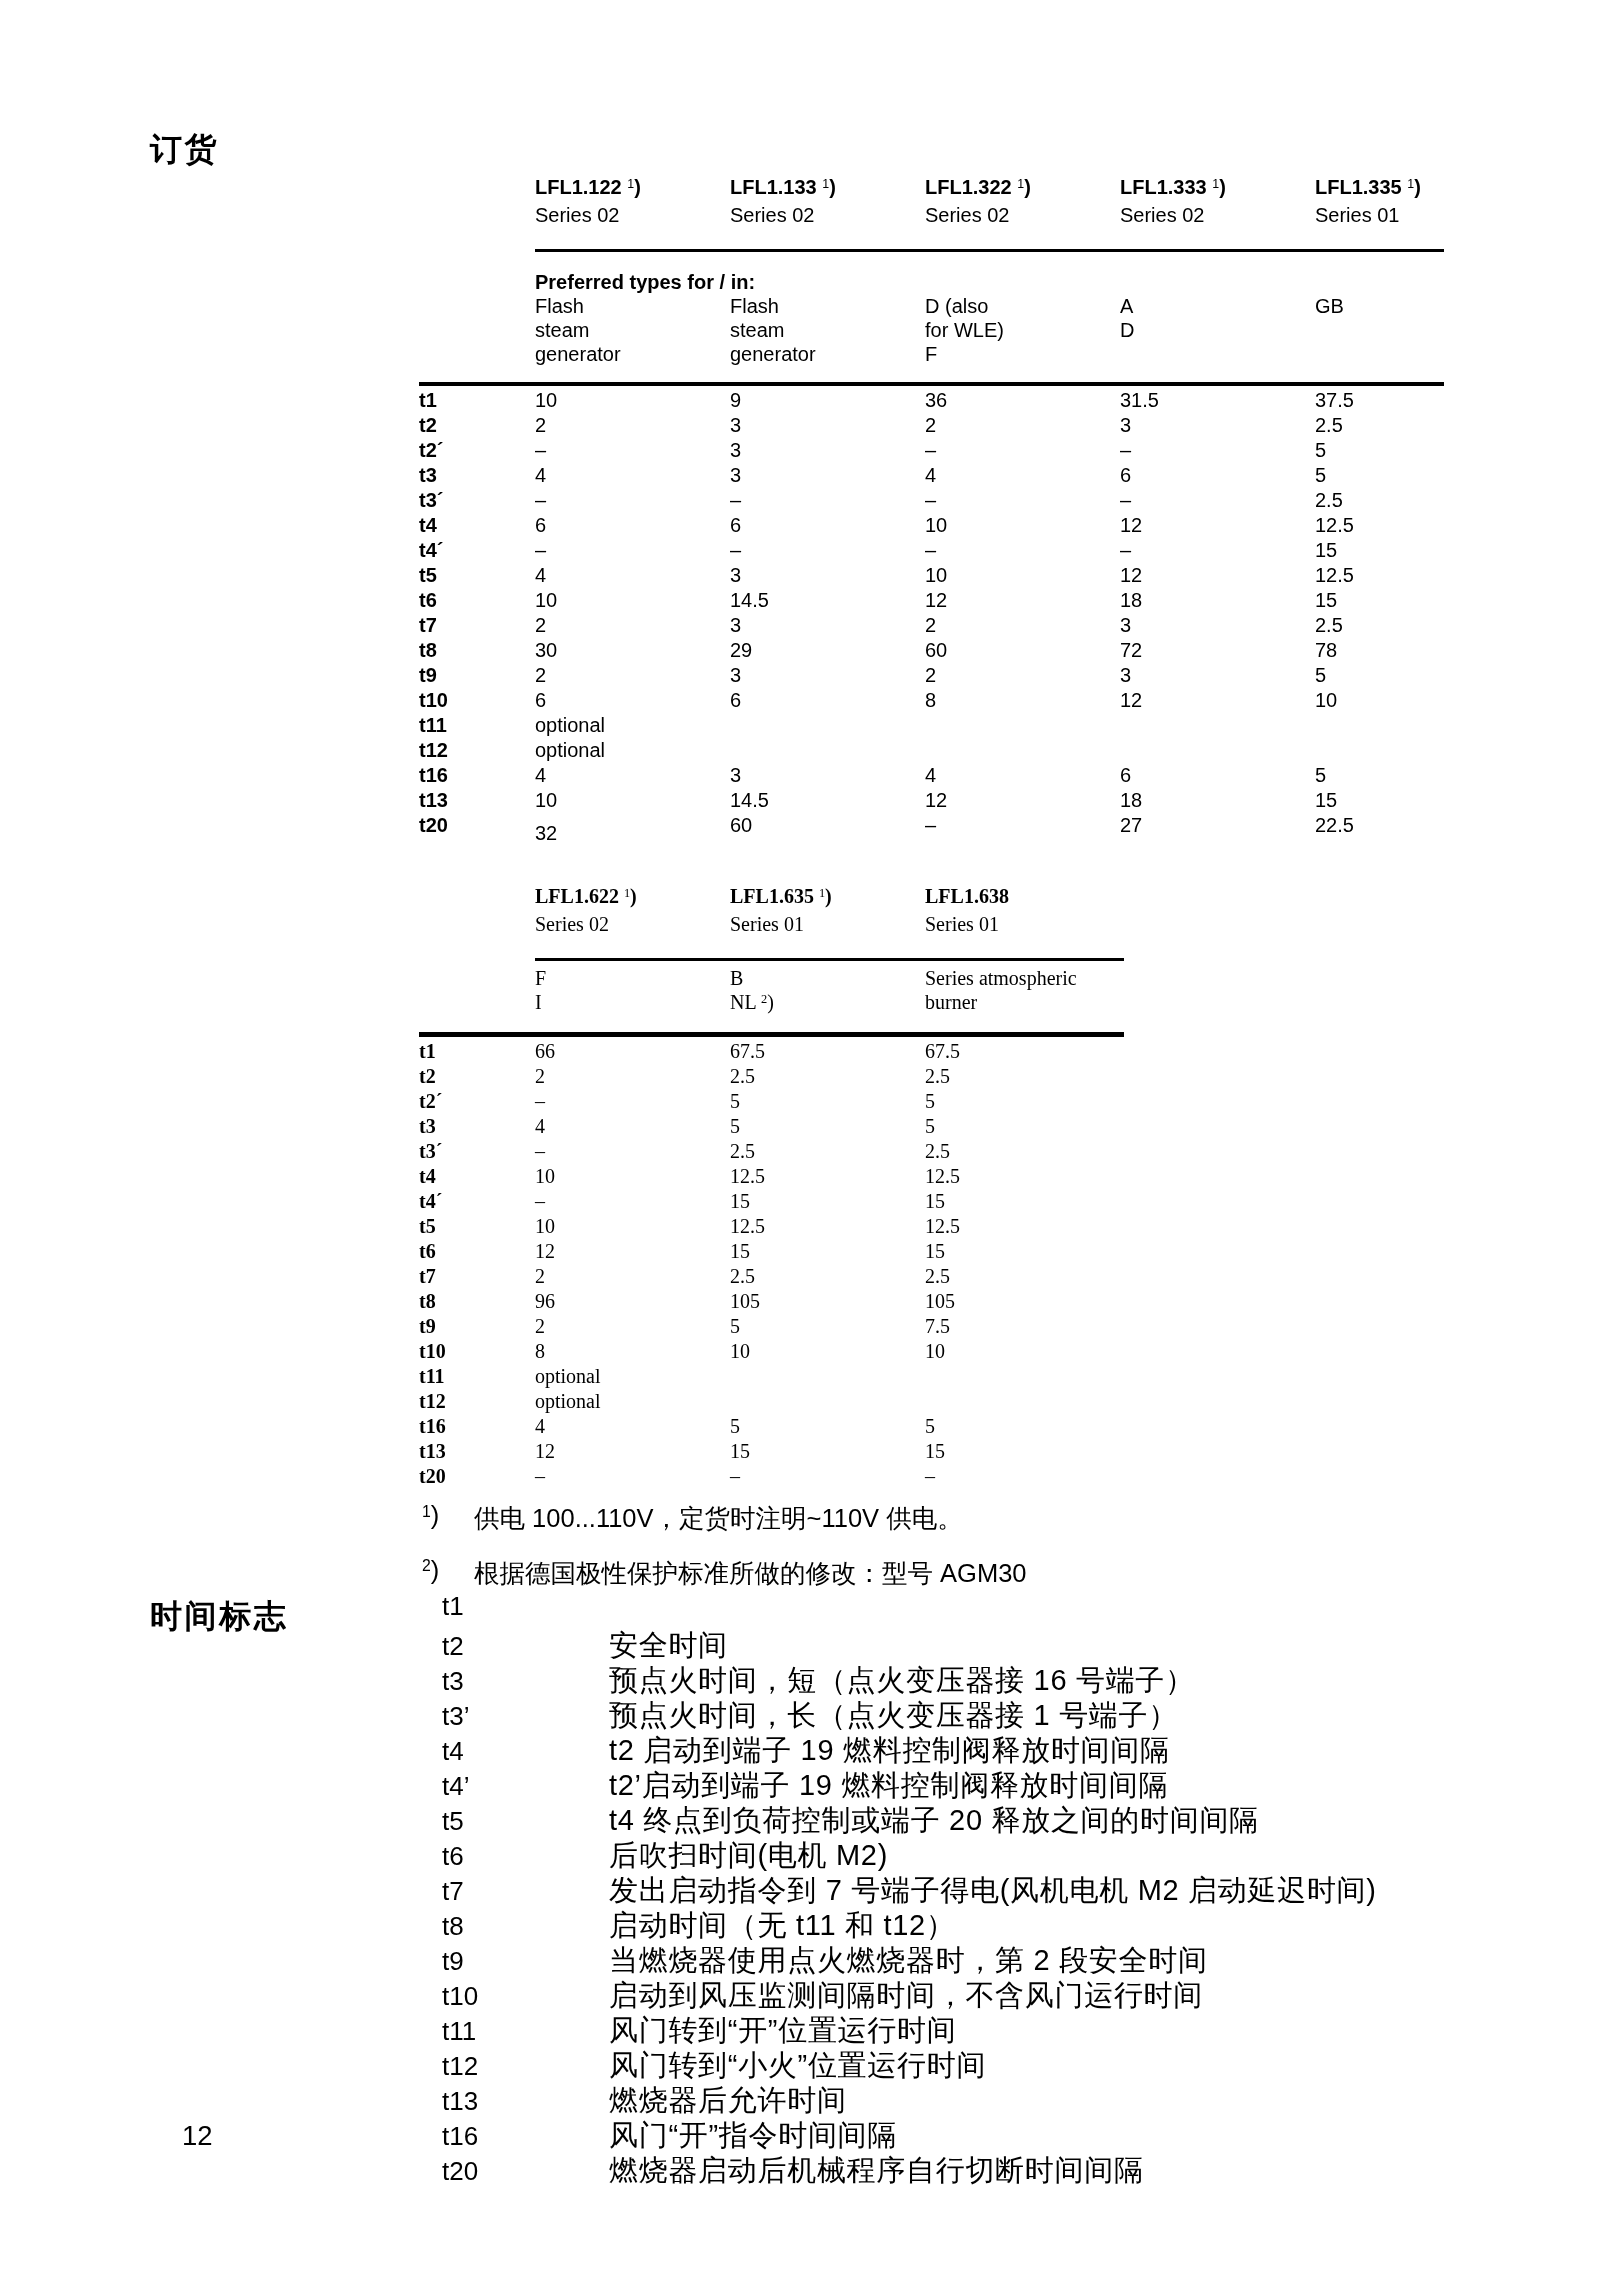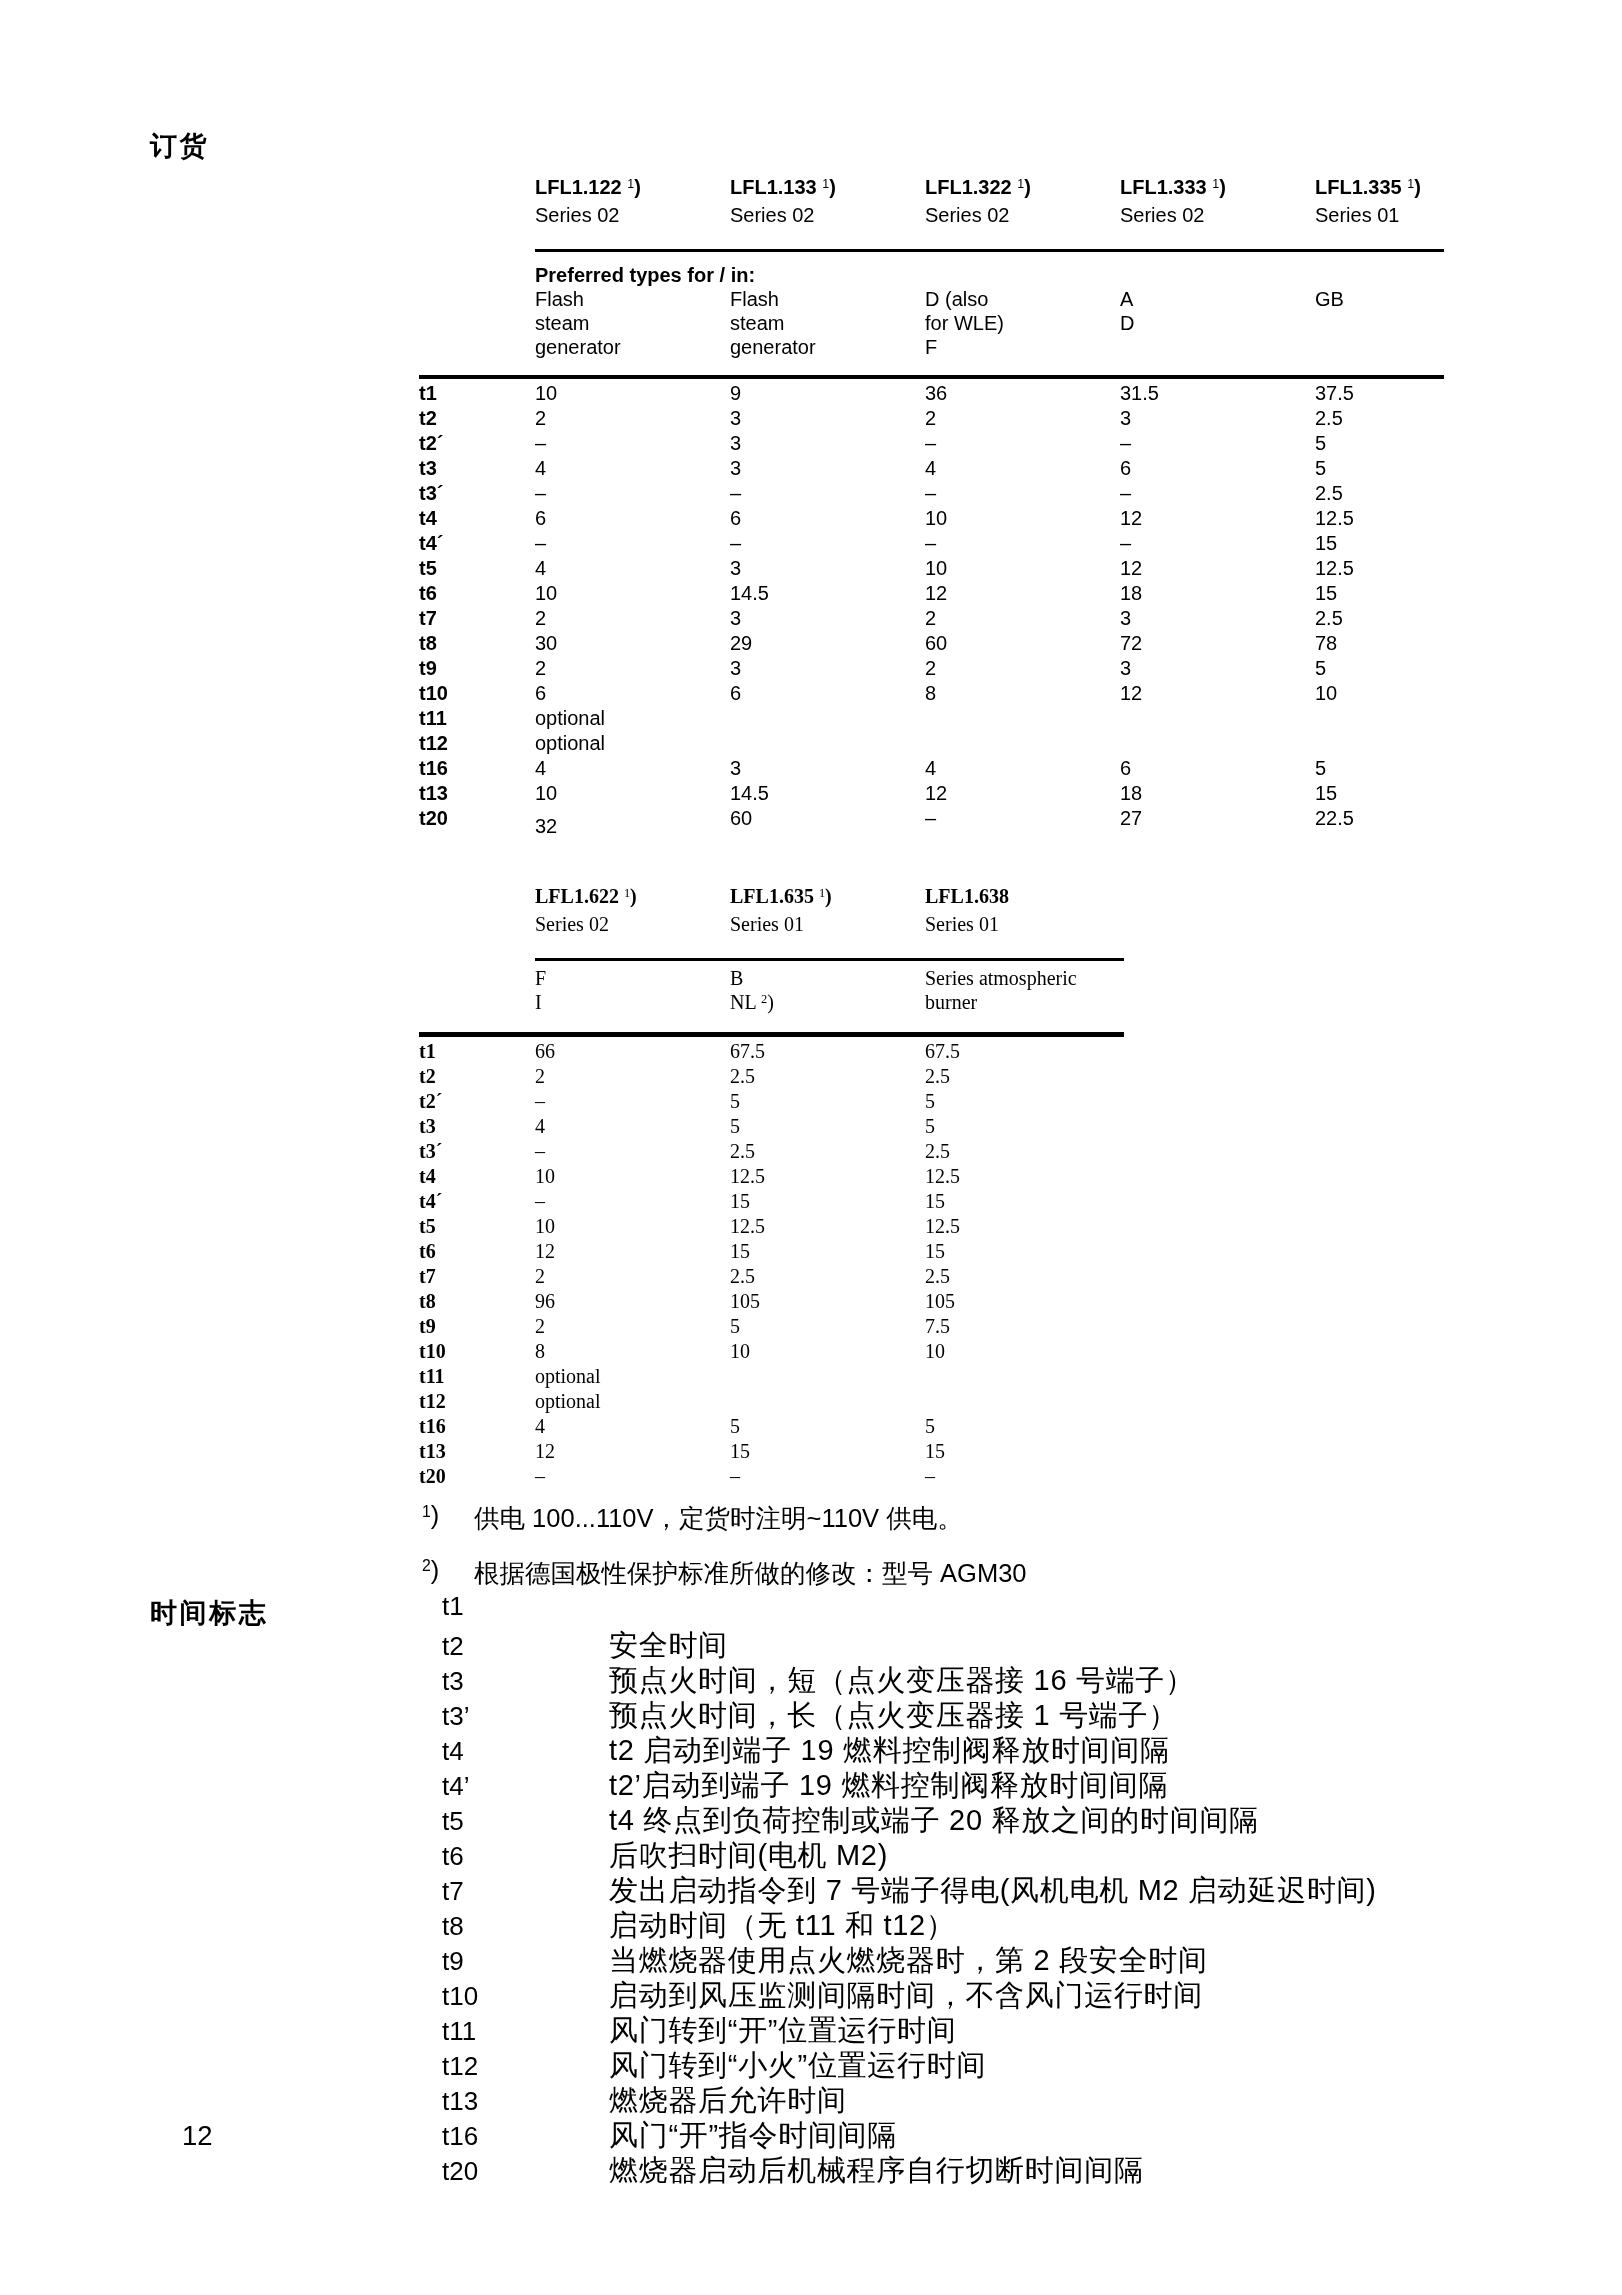--- a/index.html
+++ b/index.html
@@ -1,20 +1,20 @@
 <!DOCTYPE html>
 <html style="font-size:10.5px"><head>
 <meta charset="utf-8">
 <style>
   html,body{margin:0;padding:0;background:#e8e8e8;}
   #page{position:relative;width:1622px;height:2295px;background:#ffffff;color:#000;
         font-family:"Liberation Sans", sans-serif;overflow:hidden;}
   .cjk{font-family:"Liberation Sans", sans-serif;}
   
-  .margin-label{position:absolute;left:150px;font-size:27px;font-weight:bold;letter-spacing:2.6px;}
+  .margin-label{position:absolute;left:150px;font-size:32px;font-weight:bold;letter-spacing:2.6px;}
   #ordering-label{top:128px;}
   #time-mark-label{top:1595px;}
   
   #intro{position:absolute;left:407px;top:132px;font-size:28px;letter-spacing:0.7px;}
   
   .tbl{position:absolute;left:419px;}
   #table1{top:175px;width:1025px;}
   #table2{top:884px;width:705px;font-family:Liberation Serif, serif;}
   .trow{display:flex;}
   .cell{flex:0 0 auto;font-size:20px;white-space:pre;}
@@ -58,21 +58,21 @@
       </div>
       <div class="trow series-row">
         <div class="cell" style="width: 116px;"></div>
         <div class="cell" style="width: 195px;">Series 02</div>
         <div class="cell" style="width: 195px;">Series 02</div>
         <div class="cell" style="width: 195px;">Series 02</div>
         <div class="cell" style="width: 195px;">Series 02</div>
         <div class="cell" style="width: 130px;">Series 01</div>
       </div>
       <div class="rule thin" style="margin-left: 116px; width: 909px; margin-top: 21px;"></div>
-      <div class="pref-heading" style="margin-left: 116px; margin-top: 12px;">Preferred types for / in:</div>
+      <div class="pref-heading" style="margin-left: 116px; margin-top: 19px;">Preferred types for / in:</div>
       <div class="trow pref-row">
         <div class="cell" style="width: 116px;"></div>
         <div class="cell" style="width: 195px;">Flash</div>
         <div class="cell" style="width: 195px;">Flash</div>
         <div class="cell" style="width: 195px;">D (also</div>
         <div class="cell" style="width: 195px;">A</div>
         <div class="cell" style="width: 130px;">GB</div>
       </div>
       <div class="trow pref-row">
         <div class="cell" style="width: 116px;"></div>

